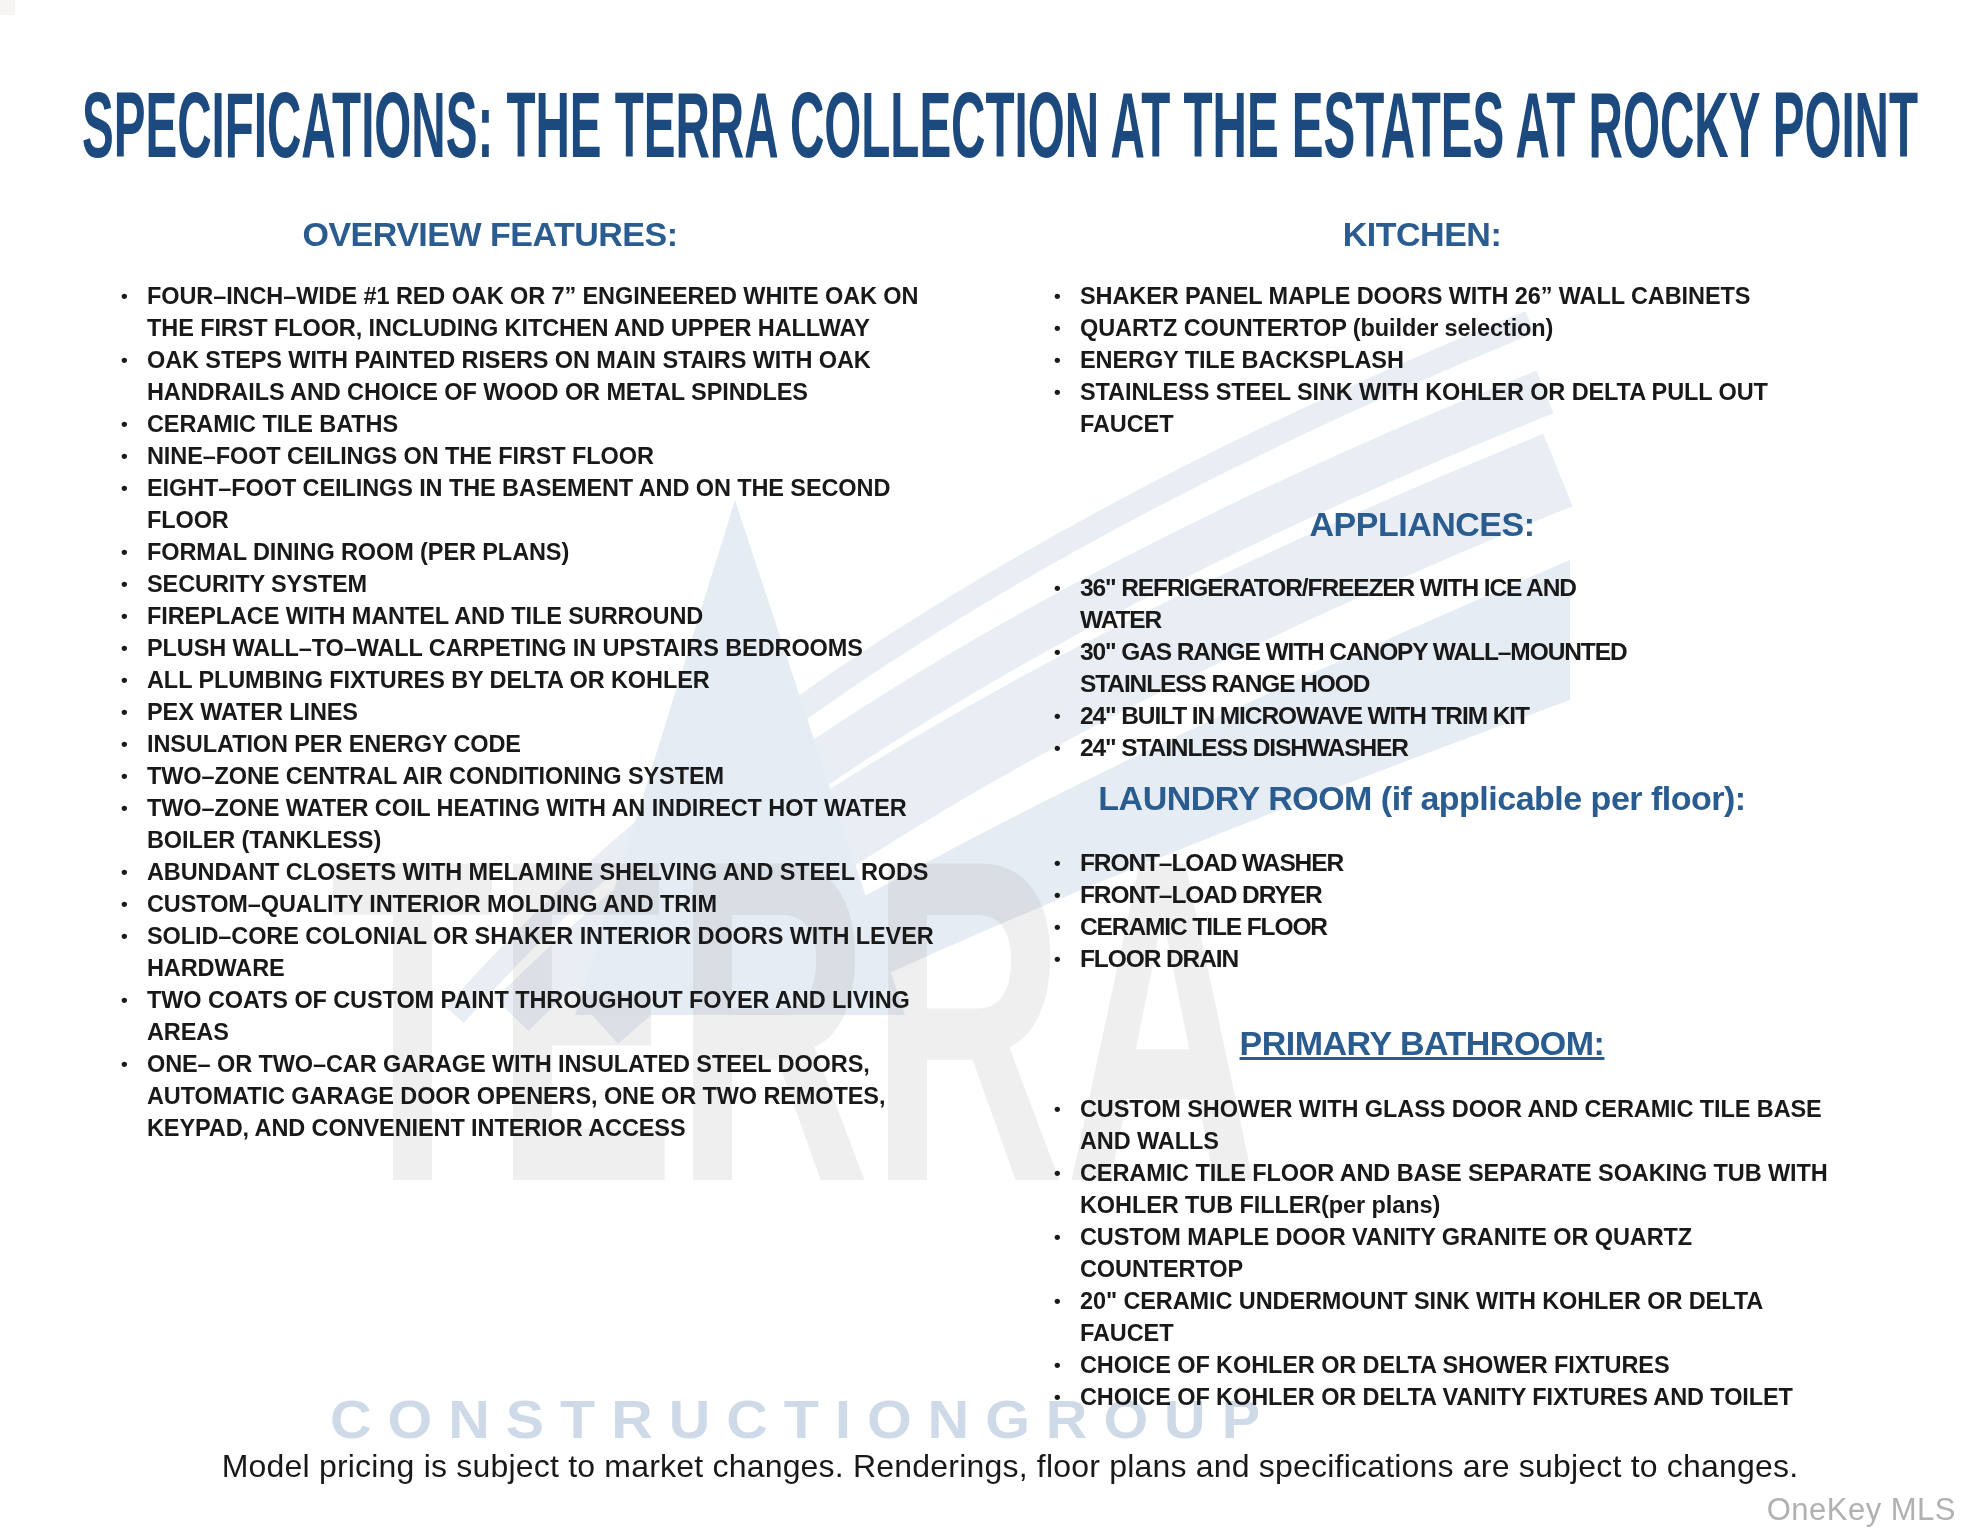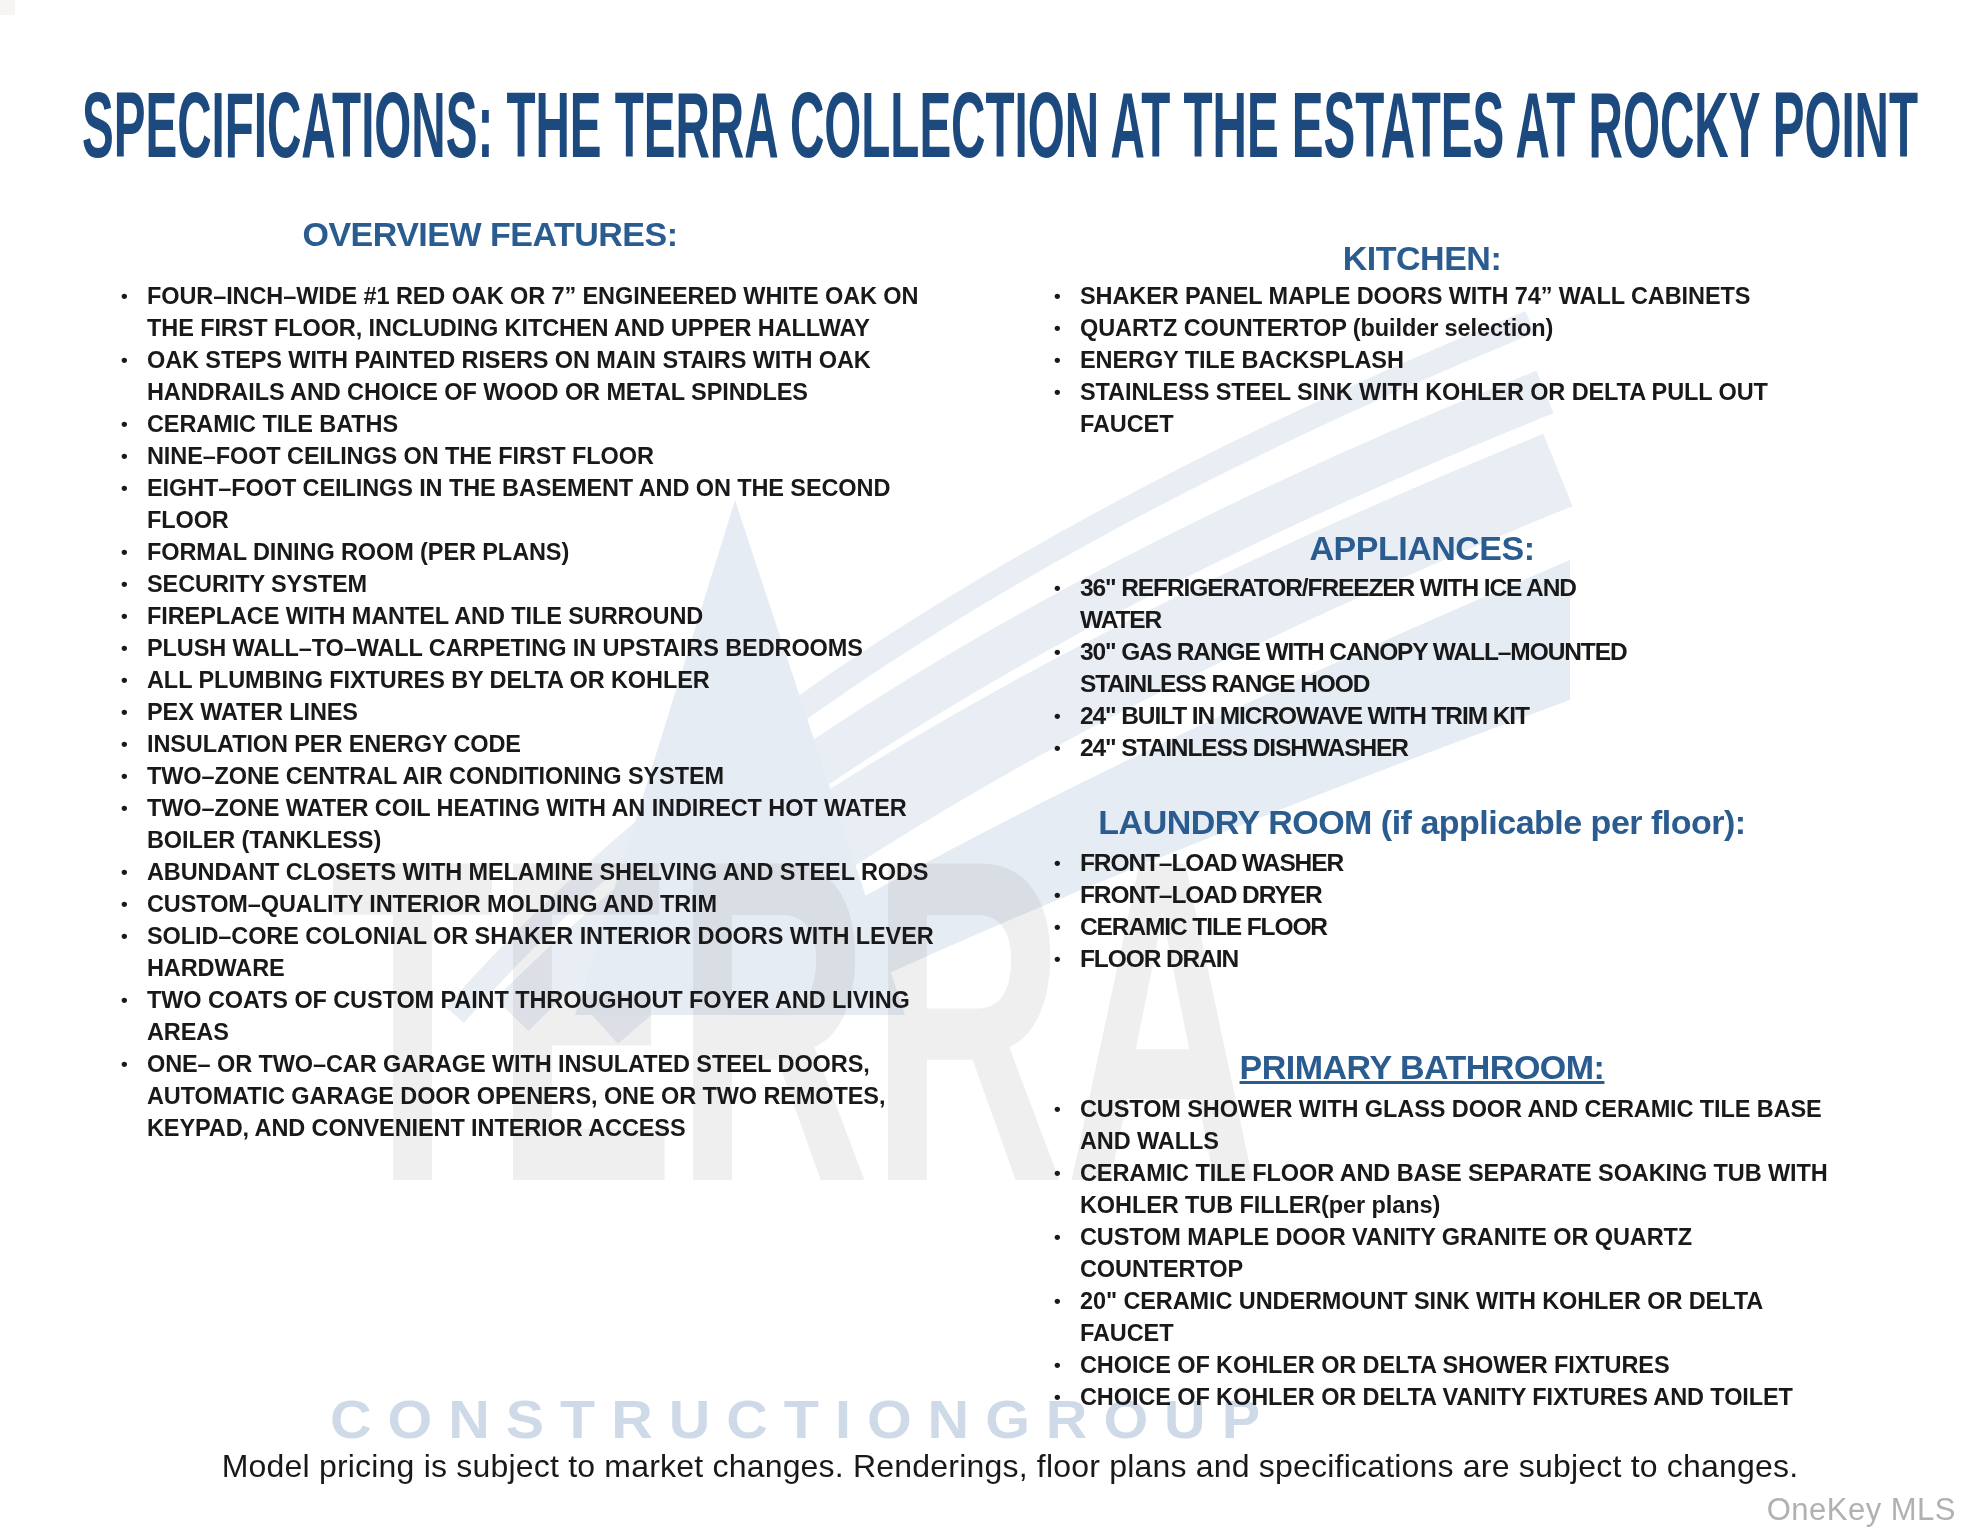--- a/index.html
+++ b/index.html
@@ -25,21 +25,21 @@
     position:absolute;
     width:800px;
     text-align:center;
     font-size:34px;
     font-weight:bold;
     letter-spacing:-0.5px;
     color:var(--heading_blue,#2b5c90);
     white-space:nowrap;
   }
   .heading-left{left:90px;}
-  .heading-right{left:1022px;margin-top:24px;}
+  .heading-right{left:1022px;}
   ul.spec-list{
     position:absolute;
     margin:0;padding:0;list-style:none;
     color:var(--body_text,#191919);
     font-weight:bold;
     line-height:32px;
   }
   ul.spec-list li{
     position:relative;
     padding-left:34px;
@@ -118,21 +118,21 @@
     <li>TWO–ZONE WATER COIL HEATING WITH AN INDIRECT HOT WATER BOILER (TANKLESS)</li>
     <li>ABUNDANT CLOSETS WITH MELAMINE SHELVING AND STEEL RODS</li>
     <li>CUSTOM–QUALITY INTERIOR MOLDING AND TRIM</li>
     <li>SOLID–CORE COLONIAL OR SHAKER INTERIOR DOORS WITH LEVER HARDWARE</li>
     <li>TWO COATS OF CUSTOM PAINT THROUGHOUT FOYER AND LIVING AREAS</li>
     <li>ONE– OR TWO–CAR GARAGE WITH INSULATED STEEL DOORS, AUTOMATIC GARAGE DOOR OPENERS, ONE OR TWO REMOTES, KEYPAD, AND CONVENIENT INTERIOR ACCESS</li>
   </ul>
 
 <div class="section-heading heading-right" id="heading-kitchen">KITCHEN:</div>
 <ul class="spec-list wide" id="kitchen-list">
-    <li>SHAKER PANEL MAPLE DOORS WITH 74” WALL CABINETS</li>
+    <li>SHAKER PANEL MAPLE DOORS WITH 26” WALL CABINETS</li>
     <li>QUARTZ COUNTERTOP (builder selection)</li>
     <li>ENERGY TILE BACKSPLASH</li>
     <li>STAINLESS STEEL SINK WITH KOHLER OR DELTA PULL OUT FAUCET</li>
   </ul>
 
 <div class="section-heading heading-right" id="heading-appliances">APPLIANCES:</div>
 <ul class="spec-list cond" id="appliances-list">
     <li>36" REFRIGERATOR/FREEZER WITH ICE AND WATER</li>
     <li>30" GAS RANGE WITH CANOPY WALL–MOUNTED STAINLESS RANGE HOOD</li>
     <li>24" BUILT IN MICROWAVE WITH TRIM KIT</li>

